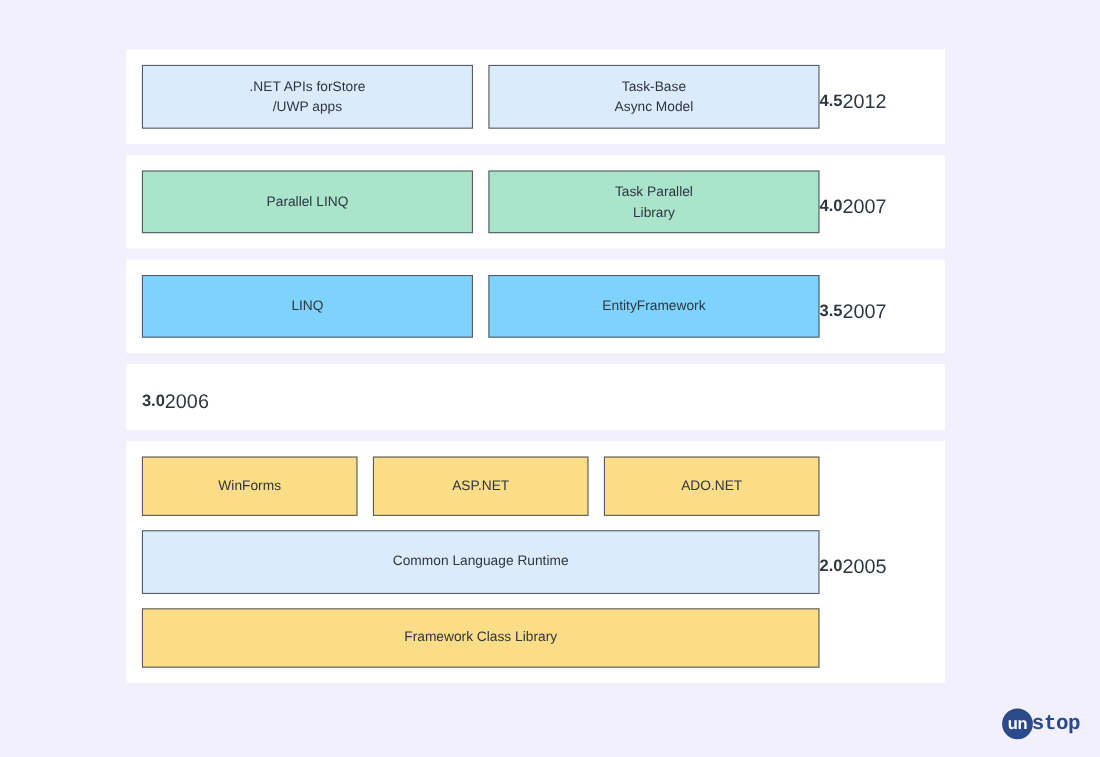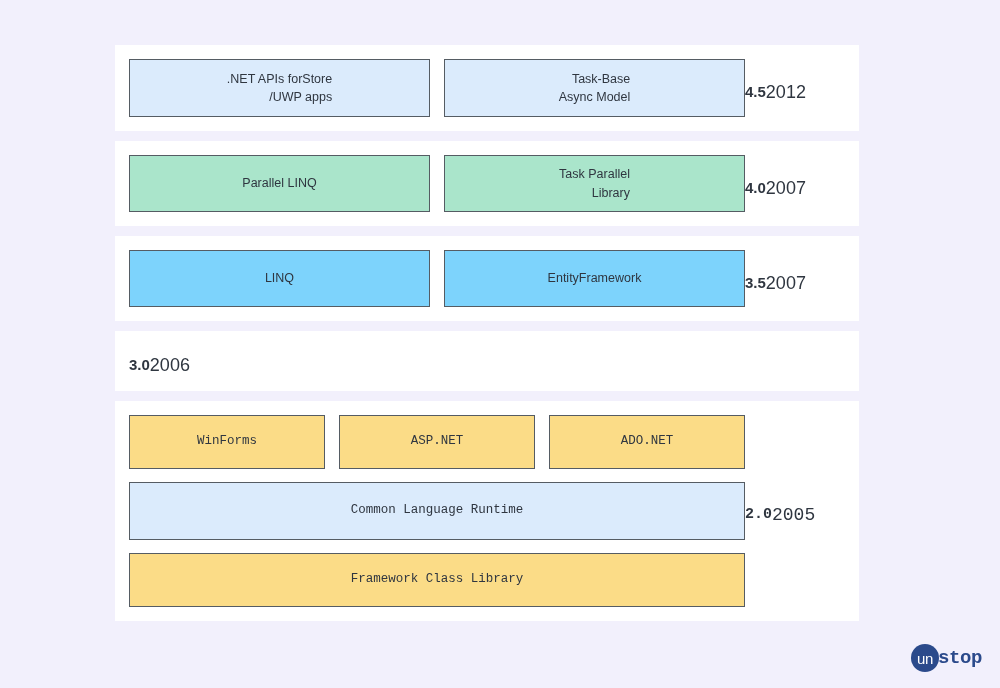--- a/index.html
+++ b/index.html
@@ -24,40 +24,40 @@
   }
 
   .row {
     background: #ffffff;
     display: flex;
     align-items: stretch;
     margin-bottom: 10px;
     padding: 14px;
   }
 
-  .row:last-of-type { margin-bottom: 16px; font-family: Liberation Mono, monospace; }
+  .row:last-of-type { margin-bottom: 16px; }
 
   .row-boxes {
     flex: 1 1 auto;
     display: flex;
     flex-direction: column;
     gap: 13px;
   }
 
   .box-line {
     display: flex;
     gap: 14px;
   }
 
   .box {
     border: 1.5px solid #555c63;
     display: flex;
     align-items: center;
     justify-content: center;
-    text-align: right;
+    text-align: center;
     font-size: 12.5px;
     color: #2f3640;
     line-height: 1.45;
     padding: 4px 6px;
     flex: 1 1 0;
     white-space: pre-line;
   }
 
   .h-tall { height: 58px; }
   .h-mid  { height: 57px; }
@@ -101,21 +101,21 @@
     gap: 1px;
   }
 
   #logo .mark {
     width: 28px;
     height: 28px;
     border-radius: 50%;
     background: #2b4a8b;
     color: #ffffff;
     font-size: 15px;
-    font-weight: normal;
+    font-weight: bold;
     display: flex;
     align-items: center;
     justify-content: center;
     letter-spacing: -0.3px;
   }
 
   #logo .wordmark {
     font-size: 19px;
     font-weight: bold;
     color: #2b4a8b;

